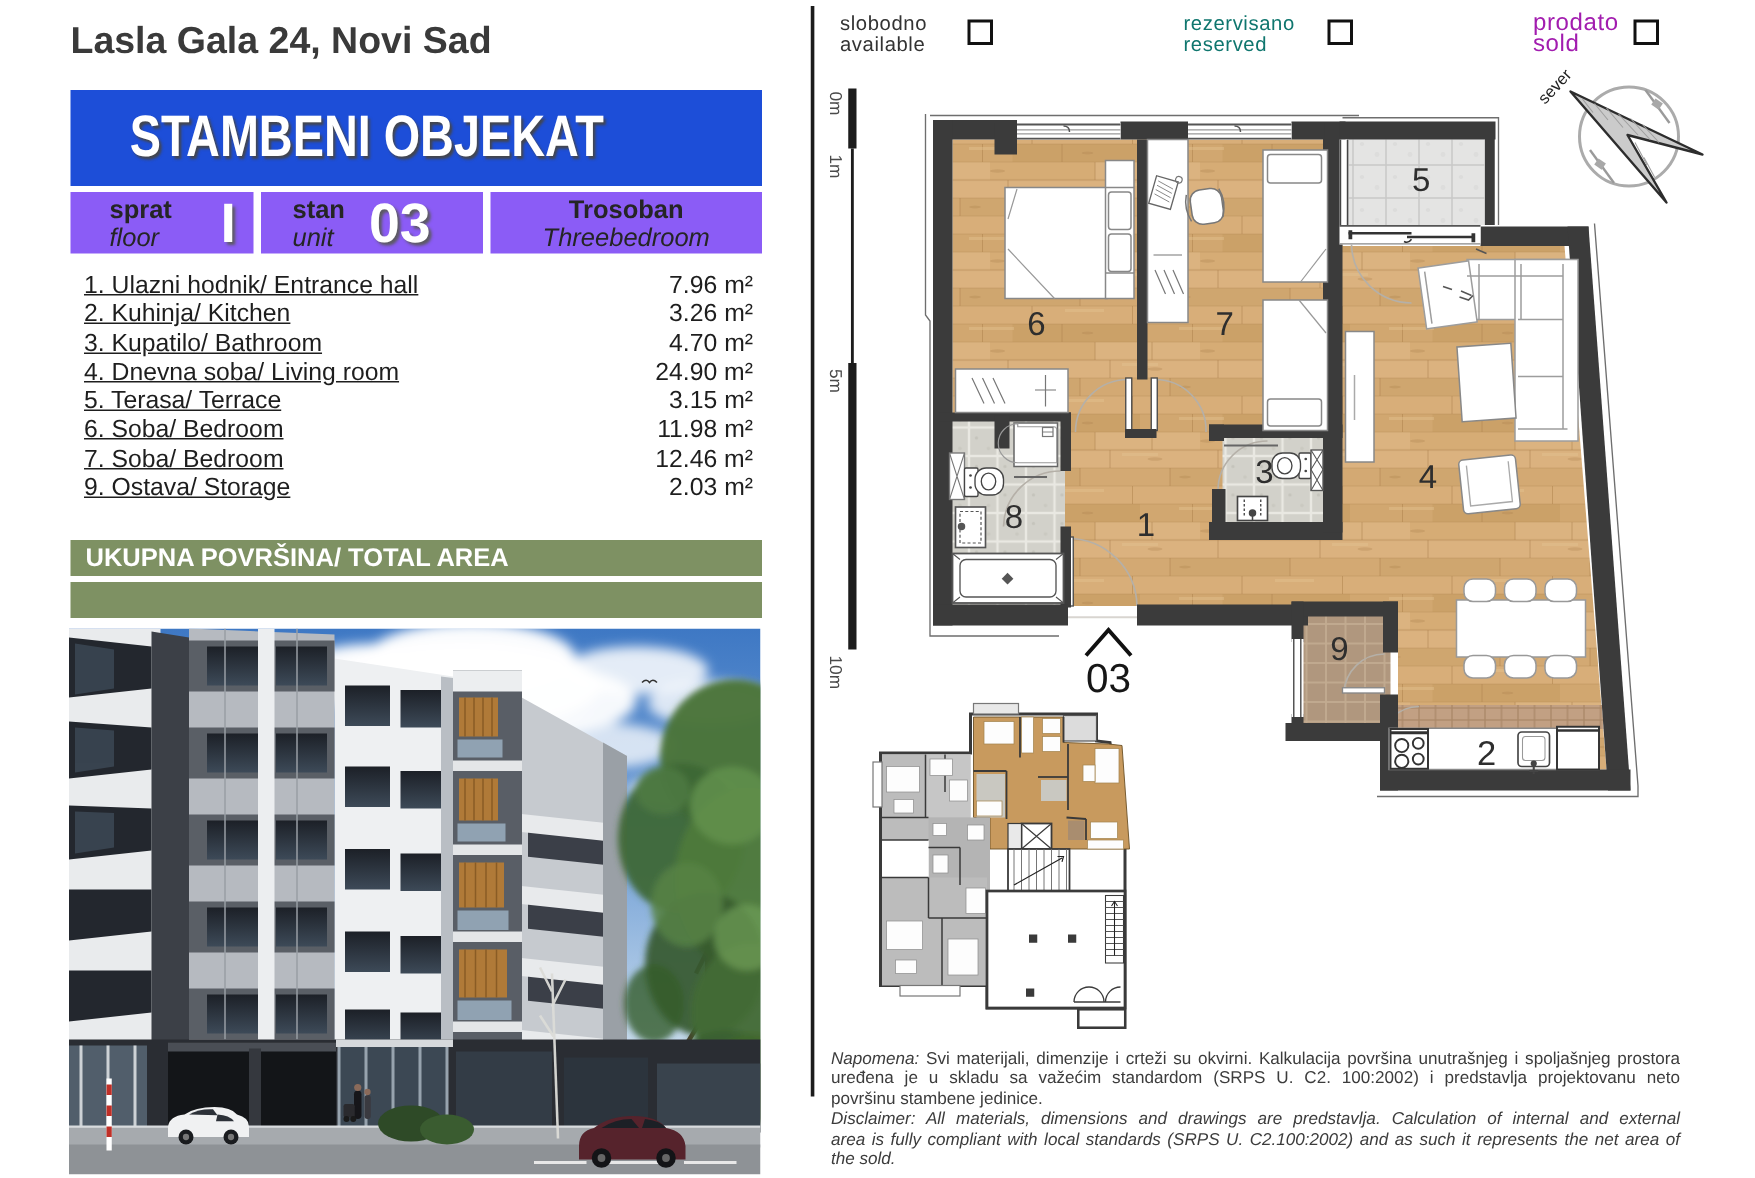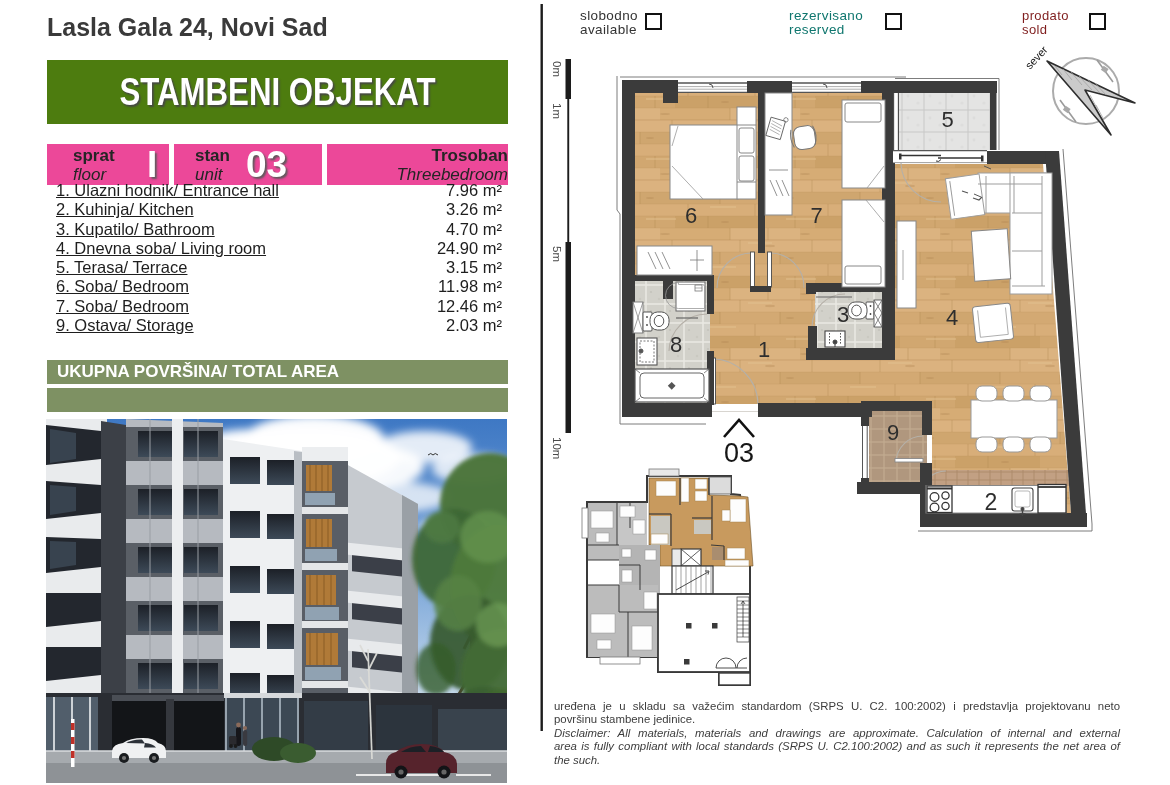--- a/index.html
+++ b/index.html
@@ -1,24 +1,24 @@
 <!DOCTYPE html>
 <html><head>
 <meta charset="utf-8">
 <style>
   html,body{margin:0;padding:0;background:#fff;}
   body{width:1170px;height:785px;position:relative;overflow:hidden;
        font-family:"Liberation Sans",sans-serif;}
   .abs{position:absolute;}
   #title{left:47px;top:13px;font-size:25px;font-weight:bold;color:#3a3a3a;letter-spacing:0px;}
-  #hdr{left:47px;top:60px;width:461px;height:64px;background:#4d7c0f;
-       color:#fff;font-size:39px;font-weight:bold;text-align:center;line-height:63px;
+  #hdr{left:47px;top:60px;width:461px;height:64px;background:#1d4ed8;
+       color:#fff;font-size:39px;font-weight:bold;text-align:left;line-height:63px;
        text-shadow:2px 2px 2px rgba(70,70,70,.95);}
   #hdr span{display:inline-block;transform:scaleX(0.8);transform-origin:center;}
-  .gb{top:144px;height:41px;background:#ec4899;}
+  .gb{top:128px;height:41px;background:#8b5cf6;}
   .lbl{font-size:17px;color:#252525;line-height:19px;}
   .lbl b{font-weight:bold;}
   .lbl i{}
   .bignum{color:#fff;font-weight:bold;font-size:37px;text-shadow:2px 2px 2px rgba(90,90,90,.95);}
   #list{left:56px;top:181px;width:446px;font-size:16.5px;color:#1e1e1e;line-height:19.3px;text-decoration:underline;}
   #list .a{float:right;}
   .bar{left:47px;width:461px;height:24px;background:#7e9163;color:#fff;font-weight:bold;
        font-size:17px;line-height:24px;}
   .bar span{float:right;margin-top:32px;}
   #disc{left:554px;top:700px;width:566px;font-size:11.4px;color:#3c3c3c;line-height:13.4px;}
@@ -35,21 +35,21 @@
   <div class="abs lbl" style="left:26px;top:2px;"><b>sprat</b><br><i>floor</i></div>
   <div class="abs bignum" style="left:100px;top:0px;">I</div>
 </div>
 
 <div class="abs gb" style="left:174px;width:148px;">
   <div class="abs lbl" style="left:21px;top:2px;"><b>stan</b><br><i>unit</i></div>
   <div class="abs bignum" style="left:72px;top:0px;">03</div>
 </div>
 
 <div class="abs gb" style="left:327px;width:181px;text-align:center;">
-  <div class="lbl" style="margin-top:2px;text-align:right;"><b>Trosoban</b><br><i>Threebedroom</i></div>
+  <div class="lbl" style="margin-top:2px;"><b>Trosoban</b><br><i>Threebedroom</i></div>
 </div>
 
 <div class="abs" id="list">
   <div>1. Ulazni hodnik/ Entrance hall<span class="a">7.96 m²</span></div>
   <div>2. Kuhinja/ Kitchen<span class="a">3.26 m²</span></div>
   <div>3. Kupatilo/ Bathroom<span class="a">4.70 m²</span></div>
   <div>4. Dnevna soba/ Living room<span class="a">24.90 m²</span></div>
   <div>5. Terasa/ Terrace<span class="a">3.15 m²</span></div>
   <div>6. Soba/ Bedroom<span class="a">11.98 m²</span></div>
   <div>7. Soba/ Bedroom<span class="a">12.46 m²</span></div>
@@ -301,29 +301,29 @@
   <path d="M340,345 q0,-10 10,-12 q10,-8 26,-8 q16,0 22,8 q12,2 13,12 l0,9 l-71,0 z" fill="#56232c"></path>
   <path d="M355,333 q9,-6 20,-6 l5,6 z" fill="#1c2026"></path>
   <path d="M384,327 q10,1 14,6 l-16,0 z" fill="#1c2026"></path>
   <circle cx="355" cy="353" r="6.5" fill="#131417"></circle>
       <circle cx="398" cy="353" r="6.5" fill="#131417"></circle>
   <circle cx="355" cy="353" r="2.6" fill="#666"></circle>
       <circle cx="398" cy="353" r="2.6" fill="#666"></circle>
 </g>
 </svg>
 
-<div class="abs" style="left:580px;top:9px;font-size:13.5px;line-height:14px;color:#333;letter-spacing:0.4px;">slobodno<br>available</div>
+<div class="abs" style="left:560px;top:9px;font-size:13.5px;line-height:14px;color:#333;letter-spacing:0.4px;">slobodno<br>available</div>
 
 <div class="abs" style="left:645px;top:13px;width:13px;height:13px;border:2px solid #111;"></div>
 
 <div class="abs" style="left:789px;top:9px;font-size:13.5px;line-height:14px;color:#0f766e;letter-spacing:0.4px;">rezervisano<br>reserved</div>
 
 <div class="abs" style="left:885px;top:13px;width:13px;height:13px;border:2px solid #111;"></div>
 
-<div class="abs" style="left:1022px;top:9px;font-size:13px;line-height:14px;color:#7f1d1d;letter-spacing:0.4px;">prodato<br>sold</div>
+<div class="abs" style="left:1022px;top:9px;font-size:16px;line-height:14px;color:#a21caf;letter-spacing:0.4px;">prodato<br>sold</div>
 
 <div class="abs" style="left:1089px;top:13px;width:13px;height:13px;border:2px solid #111;"></div>
 
 <svg class="abs" style="left:530px;top:0px;" width="640" height="785" viewBox="530 0 640 785">
 <defs>
   <pattern id="wood" width="140" height="60" patternUnits="userSpaceOnUse">
     <rect width="140" height="60" fill="#d5ab75"></rect>
     <rect y="0" width="140" height="12" fill="#dbb27f"></rect>
     <rect y="12" width="140" height="12" fill="#cfa66f"></rect>
     <rect y="24" width="140" height="12" fill="#d8ae79"></rect>
@@ -863,18 +863,19 @@
     <path d="M736,668 a10,10 0 0 0 -10,-10"></path>
     <path d="M737,668 a10,10 0 0 1 10,-10"></path>
     <line x1="716" y1="668" x2="747" y2="668"></line>
   </g>
 
   <rect x="719" y="673" width="31" height="12" fill="#fff" stroke="#3a3a3a" stroke-width="1.4"></rect>
 </g>
 </svg>
 
 <div class="abs" id="disc">
+  <div class="jl"><i>Napomena:</i> Svi materijali, dimenzije i crteži su okvirni. Kalkulacija površina unutrašnjeg i spoljašnjeg prostora</div>
   <div class="jl">uređena je u skladu sa važećim standardom (SRPS U. C2. 100:2002) i predstavlja projektovanu neto</div>
   <div>površinu stambene jedinice.</div>
-  <div class="jl"><i>Disclaimer: All materials, materials and drawings are approximate. Calculation of internal and external</i></div>
+  <div class="jl"><i>Disclaimer: All materials, dimensions and drawings are predstavlja. Calculation of internal and external</i></div>
   <div class="jl"><i>area is fully compliant with local standards (SRPS U. C2.100:2002) and as such it represents the net area of</i></div>
-  <div><i>the such.</i></div>
+  <div><i>the sold.</i></div>
 </div>
 
 </body></html>

